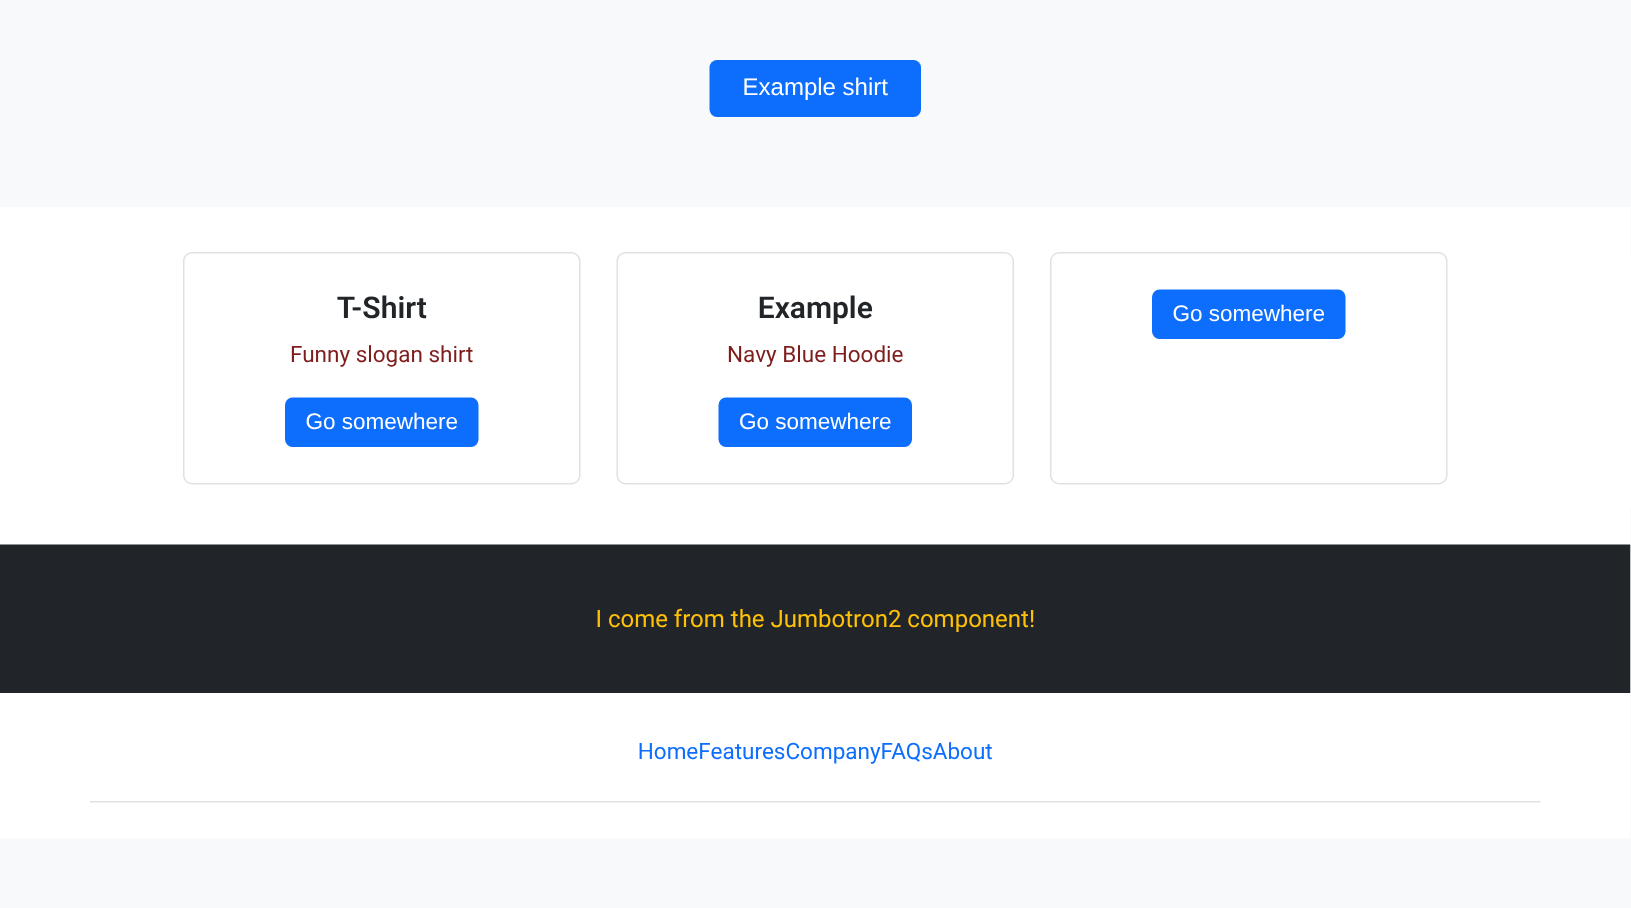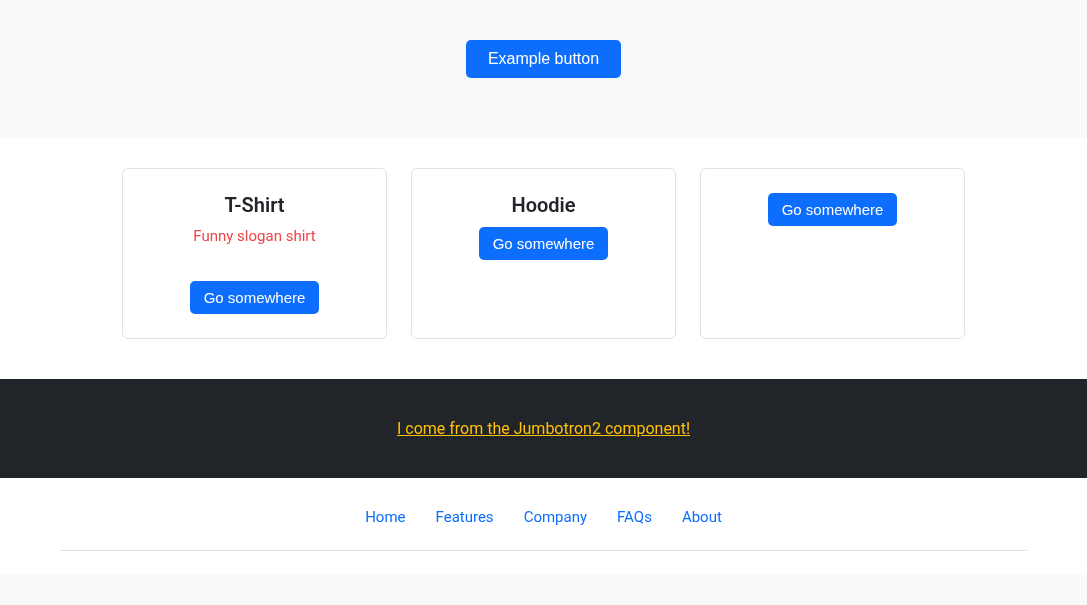--- a/index.html
+++ b/index.html
@@ -49,58 +49,56 @@
     }
 
     .card-title {
       font-size: 20px;
       font-weight: 600;
       margin-bottom: 10px;
     }
 
     .card-description {
       font-size: 15px;
-      color: #ef4444;
-      margin-bottom: 36px;
+      color: #7f1d1d;
+      margin-bottom: 20px;
     }
 
     .card-button {
       background-color: #0d6efd;
       color: #fff;
       border: none;
       border-radius: 5px;
       padding: 8px 14px;
       font-size: 15px;
       cursor: pointer;
     }
 
     
     .jumbotron2-section {
       background-color: #212529;
       color: #ffc107;
       text-align: center;
       padding: 40px 20px;
-      text-decoration: underline;
     }
 
     .jumbotron2-text {
       font-size: 16px;
     }
 
     
     footer {
       background-color: #fff;
       text-align: center;
       padding: 30px 20px 10px;
     }
 
     .footer-nav {
       display: flex;
       justify-content: center;
-      gap: 30px;
       margin-bottom: 24px;
     }
 
     .footer-nav a {
       color: #0d6efd;
       text-decoration: none;
       font-size: 15px;
     }
 
     .footer-divider {
@@ -112,27 +110,27 @@
     .footer-copyright {
       font-size: 15px;
       color: #212529;
       padding-bottom: 20px;
     }
   </style>
 </head>
 <body>
 
 <section class="hero-section">
-  <button class="example-button">Example button</button>
+  <button class="example-button">Example shirt</button>
 </section>
 
 <section class="cards-section">
 
 <div class="card"><h5 class="card-title">T-Shirt</h5><p class="card-description">Funny slogan shirt</p><button class="card-button">Go somewhere</button></div>
-    <div class="card"><h5 class="card-title">Hoodie</h5><button class="card-button">Go somewhere</button></div>
+    <div class="card"><h5 class="card-title">Example</h5><p class="card-description">Navy Blue Hoodie</p><button class="card-button">Go somewhere</button></div>
     <div class="card"><button class="card-button">Go somewhere</button></div>
   </section>
 
 <section class="jumbotron2-section">
   <p class="jumbotron2-text">I come from the Jumbotron2 component!</p>
 </section>
 
 <footer>
   <nav class="footer-nav">
 

